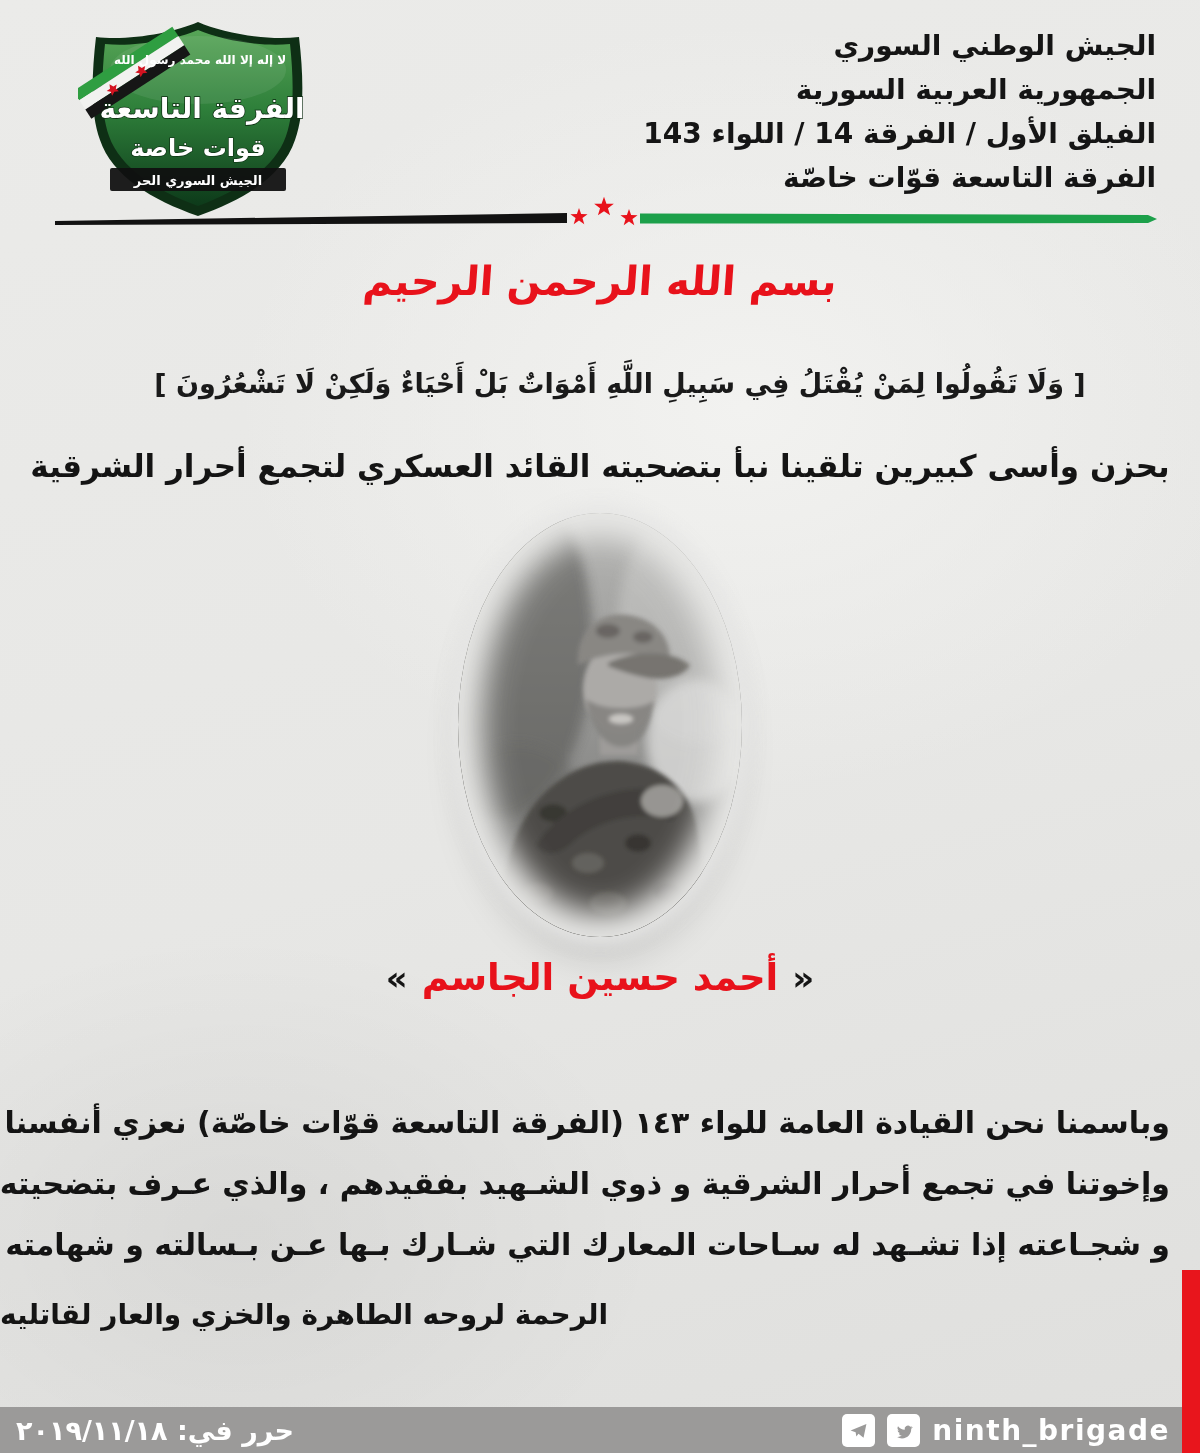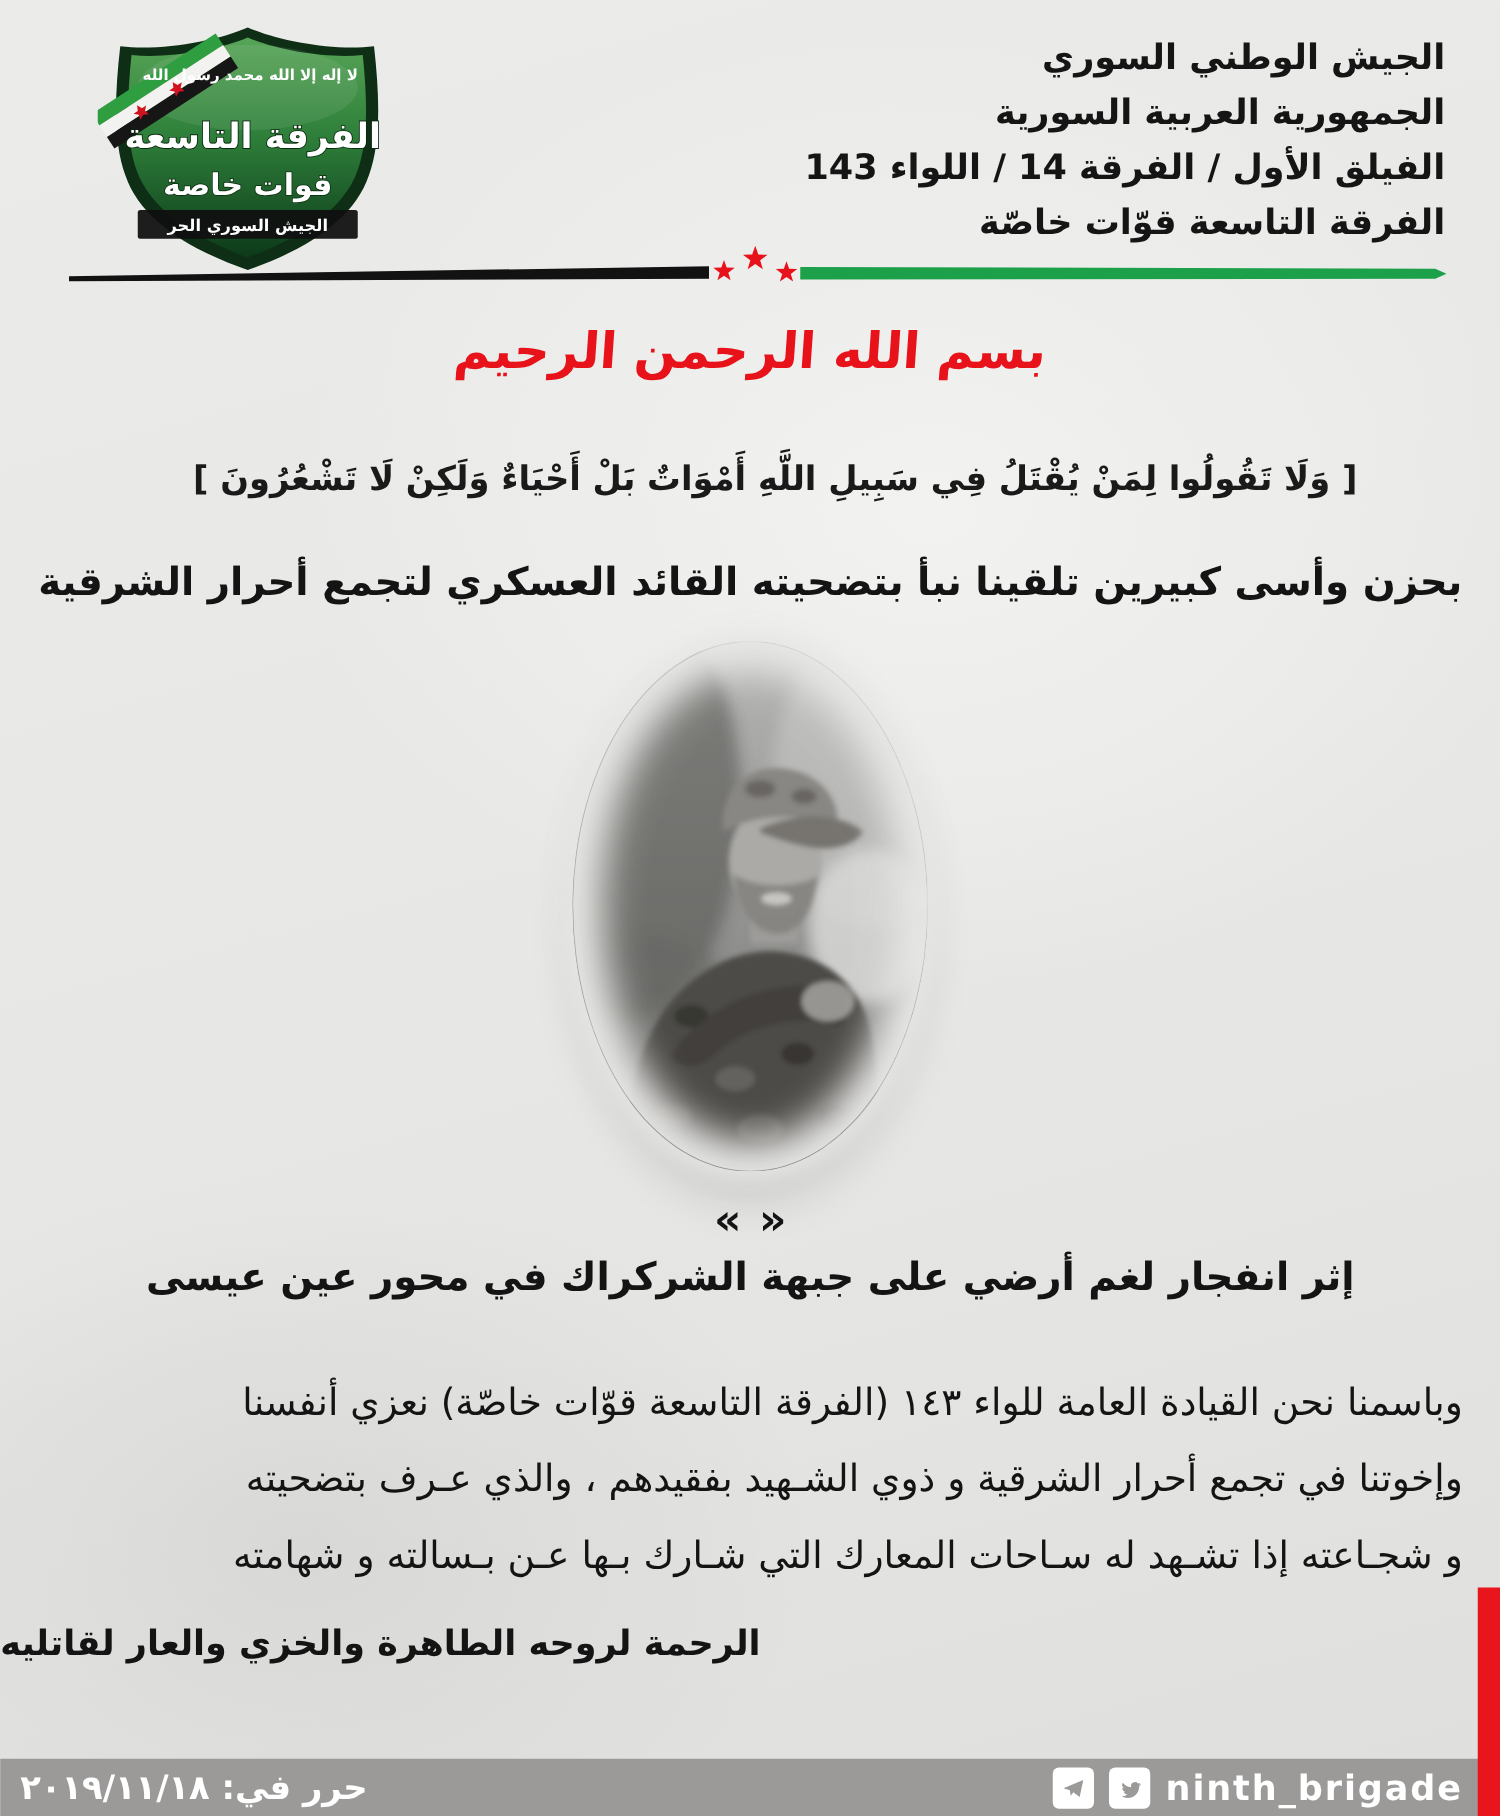--- a/index.html
+++ b/index.html
@@ -36,21 +36,21 @@
          box-shadow:inset 0 0 30px 24px #e7e7e5;pointer-events:none;}
   
   .name-row{position:absolute;top:956px;left:0;width:100%;display:flex;direction:ltr;
             justify-content:center;align-items:center;gap:14px;font-weight:bold;}
   .quote{font-size:34px;color:#141414;}
   .martyr-name{font-size:37px;color:#e8121b;}
   .cause{position:absolute;top:1004px;left:0;width:100%;text-align:center;
          font-size:31px;font-weight:bold;white-space:nowrap;}
   
   .para{position:absolute;top:1092px;left:30px;right:30px;
-        font-size:30px;font-weight:normal;line-height:61px;}
+        font-size:30px;font-weight:bold;line-height:61px;}
   .para div{white-space:nowrap;}
   
   .closing{position:absolute;top:1298px;left:0;width:100%;text-align:left;
            font-size:28px;font-weight:bold;}
   
   .footer-bar{position:absolute;left:0;bottom:0;width:1200px;height:46px;background:#9b9a99;}
   .footer-date{position:absolute;left:16px;top:0;height:46px;display:flex;align-items:center;
                color:#ffffff;font-size:27px;font-weight:bold;direction:rtl;}
   .footer-social{position:absolute;right:30px;top:0;height:46px;display:flex;direction:ltr;
                  align-items:center;gap:12px;}
@@ -156,24 +156,24 @@
         <ellipse cx="185" cy="124" rx="10" ry="6" fill="#5f5d59" opacity="0.7"></ellipse>
         <path d="M150 150 C178 136 216 138 232 152 C228 162 208 168 190 165 C175 162 160 157 150 153 Z" fill="#7b7975"></path>
       </g>
       <rect x="0" y="0" width="284" height="424" fill="#000000" opacity="0.04"></rect>
     </svg>
     <div class="photo-vignette"></div>
   </div>
 
   <div class="name-row">
     <span class="quote">«</span>
+    <span class="martyr-name">أحمد حسين الجاسم</span>
     <span class="quote">»</span>
   </div>
 
-  <div class="cause">إثر انفجار لغم أرضي على جبهة الشركراك في محور عين عيسى</div>
 
   <div class="para">
     <div>وباسمنا نحن القيادة العامة للواء ١٤٣ (الفرقة التاسعة قوّات خاصّة) نعزي أنفسنا</div>
     <div>وإخوتنا في تجمع أحرار الشرقية و ذوي الشـهيد بفقيدهم ، والذي عـرف بتضحيته</div>
     <div>و شجـاعته إذا تشـهد له سـاحات المعارك التي شـارك بـها عـن بـسالته و شهامته</div>
   </div>
 
   <div class="closing">الرحمة لروحه الطاهرة والخزي والعار لقاتليه</div>
 
   <div class="footer-bar">

